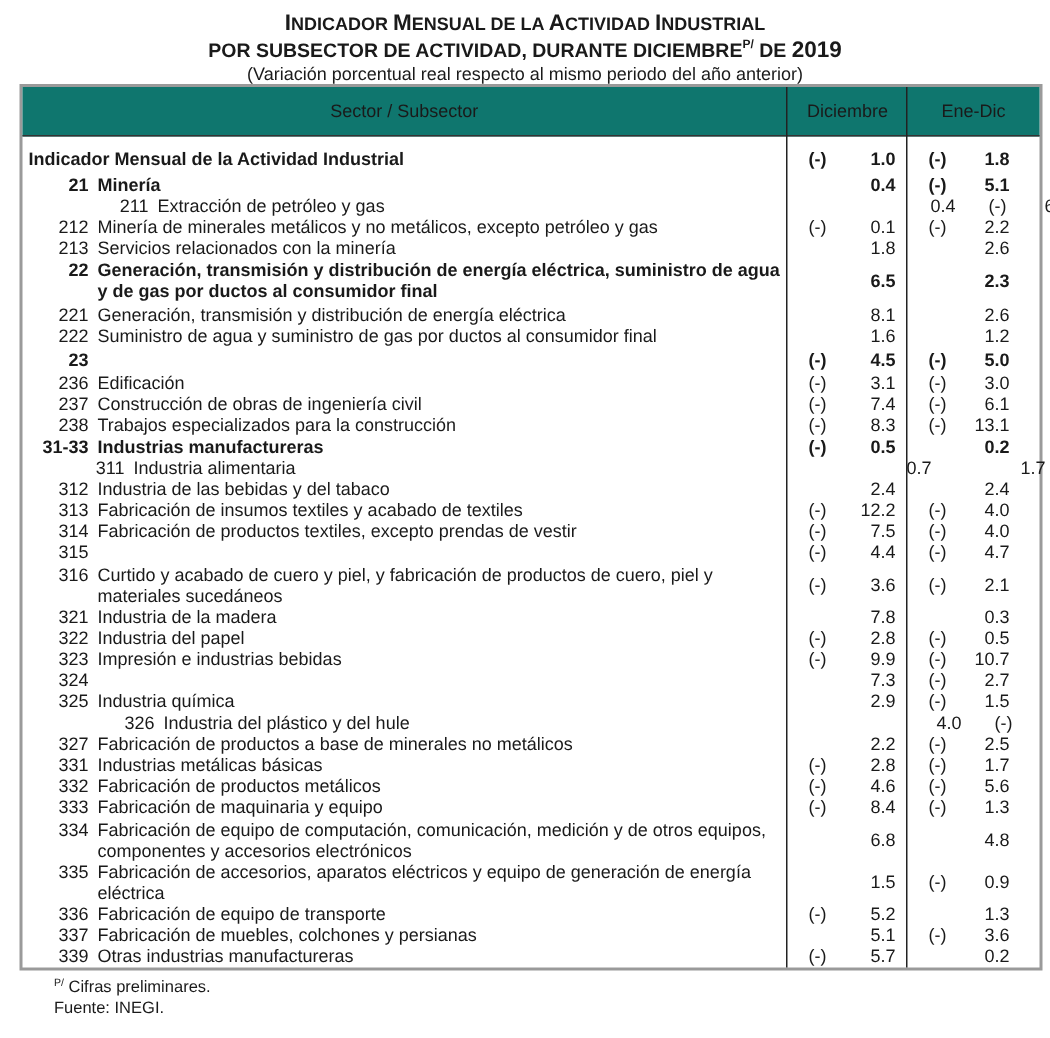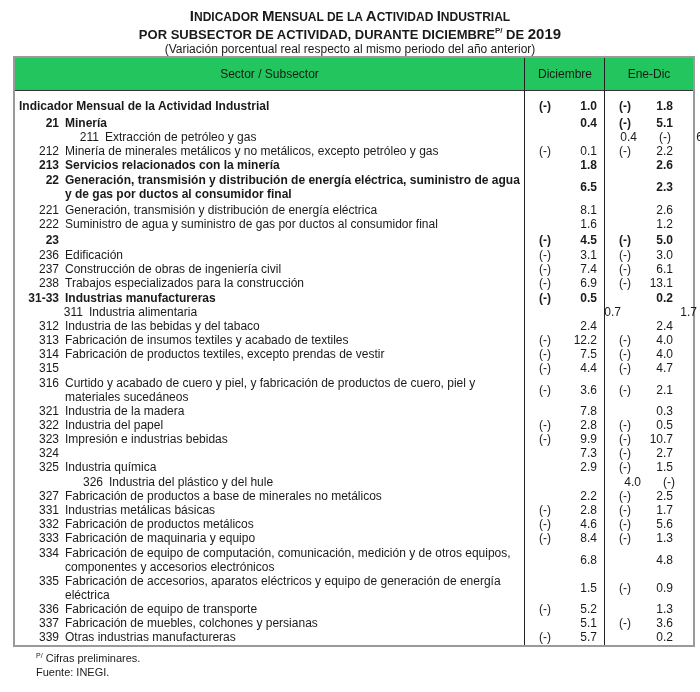--- a/index.html
+++ b/index.html
@@ -8,21 +8,21 @@
   .title { position: absolute; left: 0; width: 700px; text-align: center; font-weight: bold; }
   .t1 { top: 7px; font-size: 15px; letter-spacing: 0px; }
   .t1 .sc { font-size: 12px; }
   .t2 { top: 25px; font-size: 13px; }
   .t2 .big { font-size: 15px; }
   .t2 sup { font-size: 8px; font-weight: bold; vertical-align: 6px; }
   .t3 { top: 42px; font-size: 12px; font-weight: normal; }
   .table-frame { position: absolute; left: 13px; top: 56px; width: 682px; height: 591px;
                  border: 2px solid #9a9a9a; box-sizing: border-box; background: #fff; }
   .header-band { position: absolute; left: 0; top: 0; width: 678px; height: 32px;
-                 background: #22c55e; border-bottom: 1px solid #333; }
+                 background: #0f766e; border-bottom: 1px solid #333; }
   .col-div { position: absolute; top: 0; width: 1px; height: 587px; background: #222; }
   .hdr { position: absolute; top: 9px; font-size: 12px; text-align: center; }
   .rows { position: absolute; left: 0; top: 0; width: 678px; }
   .row { position: absolute; left: 0; width: 678px; font-size: 12px; line-height: 14.2px; }
   .code { position: absolute; width: 44px; text-align: right; left: 0; }
   .label { position: absolute; left: 50px; width: 455px; }
   .label.full { left: 4px; width: 500px; }
   .bold { font-weight: bold; }
   .v { position: absolute; width: 70px; }
   .v .neg { position: absolute; left: 0; }
@@ -94,21 +94,21 @@
         <span class="label">Minería de minerales metálicos y no metálicos, excepto petróleo y gas</span>
         <span class="v v1" style="top:0px">
           <span class="neg">(-)</span>
           <span class="num">0.1</span>
         </span>
         <span class="v v2" style="top:0px">
           <span class="neg">(-)</span>
           <span class="num">2.2</span>
         </span>
       </div>
-      <div class="row" style="top: 100px; height: 14.2px; font-weight: bold;">
+      <div class="row" style="top: 100px; height: 14.2px;">
         <span class="code">213</span>
         <span class="label">Servicios relacionados con la minería</span>
         <span class="v v1" style="top:0px">
           <span class="num">1.8</span>
         </span>
         <span class="v v2" style="top:0px">
           <span class="num">2.6</span>
         </span>
       </div>
       <div class="row bold" style="top: 115px; height: 28.4px;">
@@ -174,21 +174,21 @@
         <span class="v v2" style="top:0px">
           <span class="neg">(-)</span>
           <span class="num">6.1</span>
         </span>
       </div>
       <div class="row" style="top: 218px; height: 14.2px;">
         <span class="code">238</span>
         <span class="label">Trabajos especializados para la construcción</span>
         <span class="v v1" style="top:0px">
           <span class="neg">(-)</span>
-          <span class="num">6.9</span>
+          <span class="num">8.3</span>
         </span>
         <span class="v v2" style="top:0px">
           <span class="neg">(-)</span>
           <span class="num">13.1</span>
         </span>
       </div>
       <div class="row bold" style="top: 233px; height: 14.2px; padding-left: 40px;">
         <span class="code">31-33</span>
         <span class="label">Industrias manufactureras</span>
         <span class="v v1" style="top:0px">

